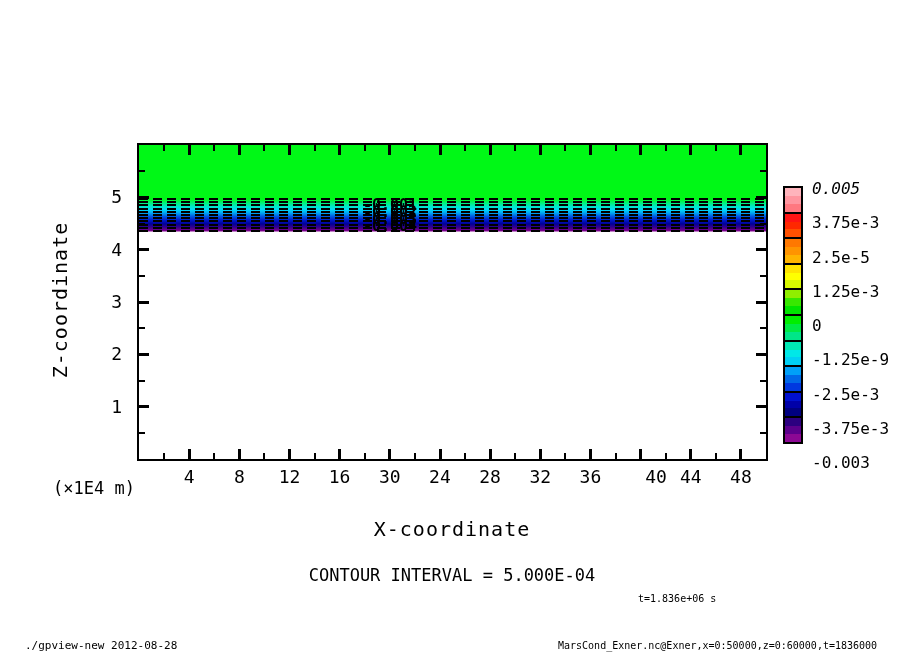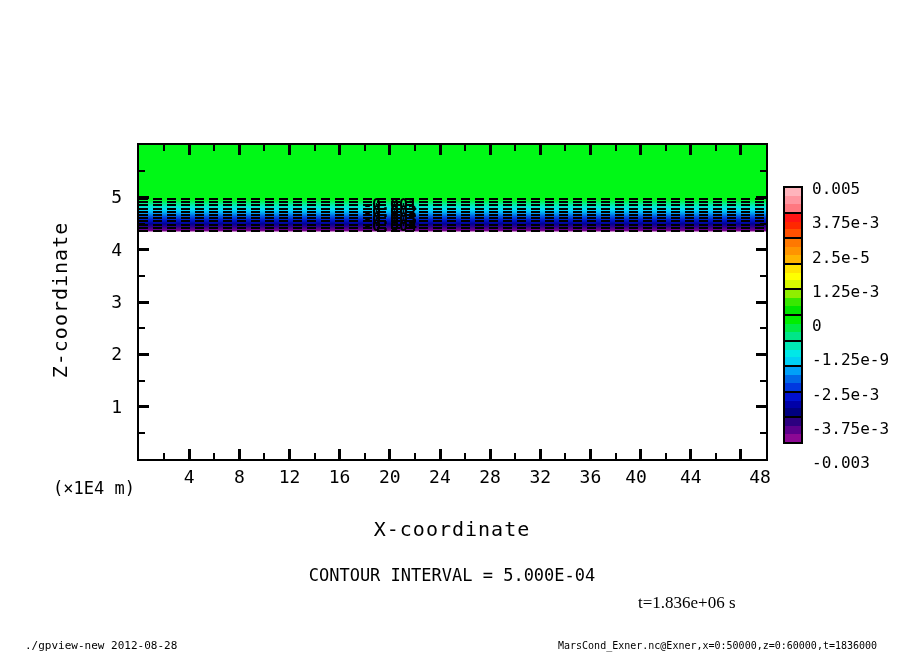--- a/index.html
+++ b/index.html
@@ -24,21 +24,21 @@
   .y-tick-label{position:absolute;left:80px;width:42px;text-align:right;font-size:18px;line-height:20px;transform:translateY(-50%);}
   .x-tick-label{position:absolute;top:466px;width:60px;text-align:center;font-size:18px;transform:translateX(-50%);}
   #y-axis-label{
     left:60px;top:300px;font-size:20px;letter-spacing:1px;
     transform:translate(-50%,-50%) rotate(-90deg);white-space:nowrap;
   }
   #x-axis-label{top:517px;left:0;width:904px;text-align:center;font-size:20px;letter-spacing:1px;}
   #x-unit{top:489px;left:610px;width:180px;text-align:right;font-size:17px;}
   #y-unit{top:478px;left:20px;width:115px;text-align:right;font-size:17px;}
   #contour-interval{top:565px;left:0;width:904px;text-align:center;font-size:17px;}
-  #time-label{top:593px;left:638px;font-size:17px;font-family:Liberation Serif, serif;}
+  #time-label{top:593px;left:638px;font-size:10px;}
   #footer-left{top:639px;left:25px;font-size:11px;}
   #footer-right{top:640px;left:558px;width:330px;font-size:10px;white-space:nowrap;}
   #colorbar{left:783px;top:186px;width:20px;}
   .cb-box{width:20px;height:27.6px;border:2px solid #000;box-sizing:border-box;margin-top:-2px;}
   .cb-box:first-child{margin-top:0;}
   .cb-label{position:absolute;left:812px;font-size:16px;transform:translateY(-50%);white-space:nowrap;}
 </style>
 </head>
 <body>
 
@@ -145,48 +145,48 @@
       <div class="y-tick-label abs" style="top: 354.333px;">2</div>
       <div class="y-tick-label abs" style="top: 302px;">3</div>
       <div class="y-tick-label abs" style="top: 249.667px;">4</div>
       <div class="y-tick-label abs" style="top: 197.333px;">5</div>
     </div>
   <div id="x-tick-labels">
       <div class="x-tick-label abs" style="left: 189.16px;">4</div>
       <div class="x-tick-label abs" style="left: 239.32px;">8</div>
       <div class="x-tick-label abs" style="left: 289.48px;">12</div>
       <div class="x-tick-label abs" style="left: 339.64px;">16</div>
-      <div class="x-tick-label abs" style="left: 389.8px;">20</div>
+      <div class="x-tick-label abs" style="left: 389.8px;">30</div>
       <div class="x-tick-label abs" style="left: 439.96px;">24</div>
       <div class="x-tick-label abs" style="left: 490.12px;">28</div>
       <div class="x-tick-label abs" style="left: 540.28px;">32</div>
       <div class="x-tick-label abs" style="left: 590.44px;">36</div>
-      <div class="x-tick-label abs" style="left: 636px;">40</div>
+      <div class="x-tick-label abs" style="left: 656px;">40</div>
       <div class="x-tick-label abs" style="left: 690.76px;">44</div>
-      <div class="x-tick-label abs" style="left: 740.92px; text-align: right;">48</div>
+      <div class="x-tick-label abs" style="left: 740.92px;">48</div>
     </div>
 
   <div id="y-axis-label" class="abs">Z-coordinate</div>
   <div id="x-axis-label" class="abs">X-coordinate</div>
   <div id="y-unit" class="abs">(×1E4 m)</div>
 
   <div id="colorbar" class="abs">
       <div class="cb-box" style="background: linear-gradient(rgb(255, 180, 188) 0%, rgb(255, 180, 188) 33%, rgb(255, 150, 160) 33%, rgb(255, 150, 160) 66%, rgb(255, 120, 128) 66%, rgb(255, 120, 128) 100%);"></div>
       <div class="cb-box" style="background: linear-gradient(rgb(255, 20, 20) 0%, rgb(255, 20, 20) 33%, rgb(255, 40, 0) 33%, rgb(255, 40, 0) 66%, rgb(255, 80, 0) 66%, rgb(255, 80, 0) 100%);"></div>
       <div class="cb-box" style="background: linear-gradient(rgb(255, 120, 0) 0%, rgb(255, 120, 0) 33%, rgb(255, 148, 0) 33%, rgb(255, 148, 0) 66%, rgb(255, 180, 0) 66%, rgb(255, 180, 0) 100%);"></div>
       <div class="cb-box" style="background: linear-gradient(rgb(255, 228, 0) 0%, rgb(255, 228, 0) 33%, rgb(255, 255, 0) 33%, rgb(255, 255, 0) 66%, rgb(216, 248, 0) 66%, rgb(216, 248, 0) 100%);"></div>
       <div class="cb-box" style="background: linear-gradient(rgb(144, 238, 0) 0%, rgb(144, 238, 0) 33%, rgb(56, 232, 0) 33%, rgb(56, 232, 0) 66%, rgb(0, 228, 0) 66%, rgb(0, 228, 0) 100%);"></div>
       <div class="cb-box" style="background: linear-gradient(rgb(0, 238, 0) 0%, rgb(0, 238, 0) 33%, rgb(0, 234, 68) 33%, rgb(0, 234, 68) 66%, rgb(0, 230, 136) 66%, rgb(0, 230, 136) 100%);"></div>
       <div class="cb-box" style="background: linear-gradient(rgb(0, 232, 180) 0%, rgb(0, 232, 180) 33%, rgb(0, 232, 232) 33%, rgb(0, 232, 232) 66%, rgb(0, 208, 244) 66%, rgb(0, 208, 244) 100%);"></div>
       <div class="cb-box" style="background: linear-gradient(rgb(0, 160, 248) 0%, rgb(0, 160, 248) 33%, rgb(0, 104, 232) 33%, rgb(0, 104, 232) 66%, rgb(0, 56, 224) 66%, rgb(0, 56, 224) 100%);"></div>
       <div class="cb-box" style="background: linear-gradient(rgb(0, 16, 208) 0%, rgb(0, 16, 208) 33%, rgb(0, 0, 168) 33%, rgb(0, 0, 168) 66%, rgb(0, 0, 128) 66%, rgb(0, 0, 128) 100%);"></div>
       <div class="cb-box" style="background: linear-gradient(rgb(44, 0, 128) 0%, rgb(44, 0, 128) 33%, rgb(92, 0, 140) 33%, rgb(92, 0, 140) 66%, rgb(140, 8, 148) 66%, rgb(140, 8, 148) 100%);"></div>
     </div>
   <div id="colorbar-labels">
-      <div class="cb-label" style="top: 188px;">0.005</div>
+      <div class="cb-label" style="top: 188px; font-style: italic;">0.005</div>
       <div class="cb-label" style="top: 222.25px;">3.75e-3</div>
       <div class="cb-label" style="top: 256.5px;">2.5e-5</div>
       <div class="cb-label" style="top: 290.75px;">1.25e-3</div>
       <div class="cb-label" style="top: 325px;">0</div>
       <div class="cb-label" style="top: 359.25px;">-1.25e-9</div>
       <div class="cb-label" style="top: 393.5px;">-2.5e-3</div>
       <div class="cb-label" style="top: 427.75px;">-3.75e-3</div>
       <div class="cb-label" style="top: 462px;">-0.003</div>
     </div>
 

